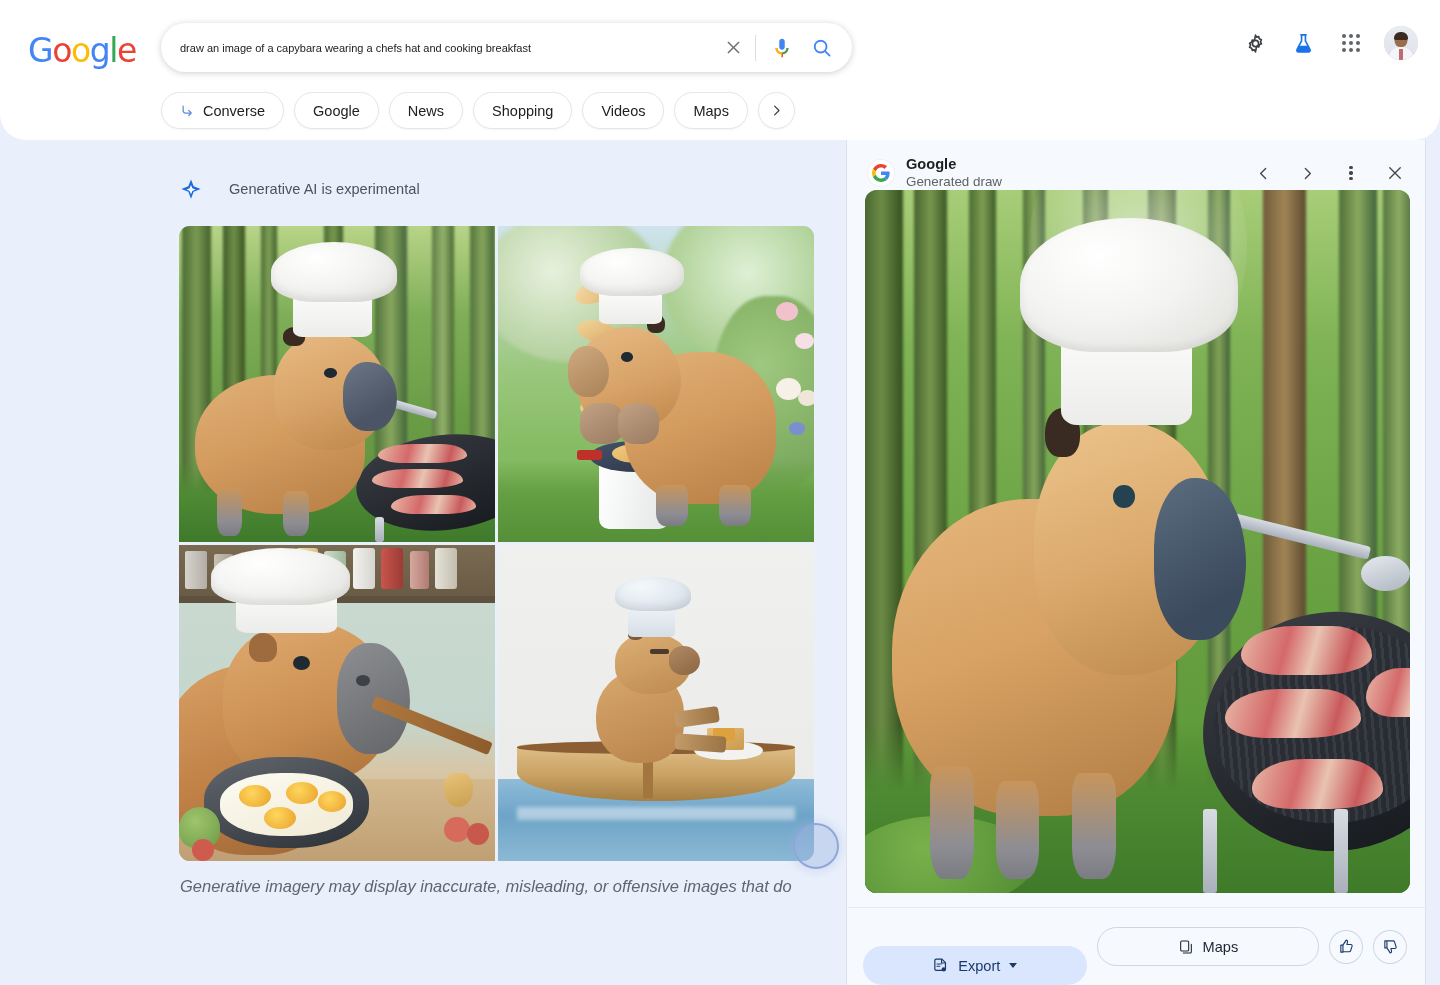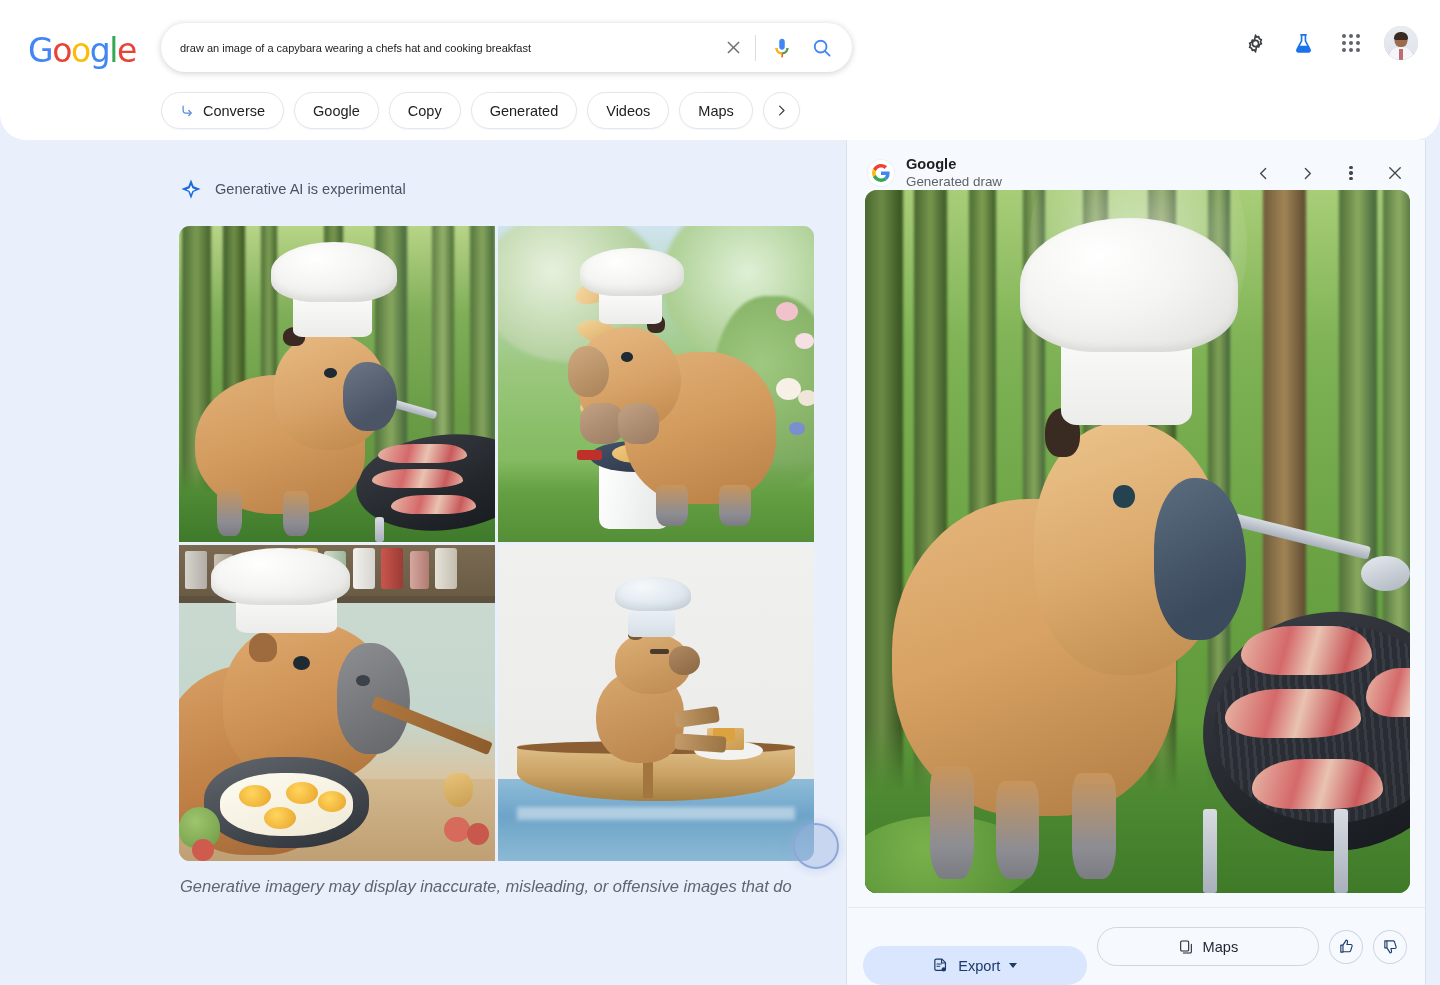--- a/index.html
+++ b/index.html
@@ -191,21 +191,21 @@
     left: 0; top: 0;
     width: 846px; height: 845px;
     background: #eaf0fb;
     overflow: hidden;
   }
   .genai-row {
     position: absolute;
     left: 180px; top: 38px;
     display: flex;
     align-items: center;
-    gap: 13px;
+    gap: 27px;
   }
   .genai-label {
     font-size: 14.6px;
     color: #4a5363;
     font-weight: 500;
   }
 
   .imggrid {
     position: absolute;
     left: 179px; top: 86px;
@@ -533,24 +533,24 @@
         <svg width="15" height="15" viewBox="0 0 24 24">
           <path d="M5 5v7a4 4 0 0 0 4 4h8" fill="none" stroke="#5f8bd8" stroke-width="2" stroke-linecap="round" stroke-linejoin="round"></path>
           <path d="M14 12l4 4-4 4" fill="none" stroke="#5f8bd8" stroke-width="2" stroke-linecap="round" stroke-linejoin="round"></path>
         </svg>
         <span>Converse</span>
       </div>
       <div class="chip">
         <span>Google</span>
       </div>
       <div class="chip">
-        <span>Copy</span>
+        <span>News</span>
       </div>
       <div class="chip">
-        <span>Generated</span>
+        <span>Shopping</span>
       </div>
       <div class="chip">
         <span>Videos</span>
       </div>
       <div class="chip">
         <span>Maps</span>
       </div>
       <div class="chip round">
         <svg width="15" height="15" viewBox="0 0 24 24">
           <path d="M9 5l7 7-7 7" fill="none" stroke="#3c4043" stroke-width="2" stroke-linecap="round" stroke-linejoin="round"></path>

